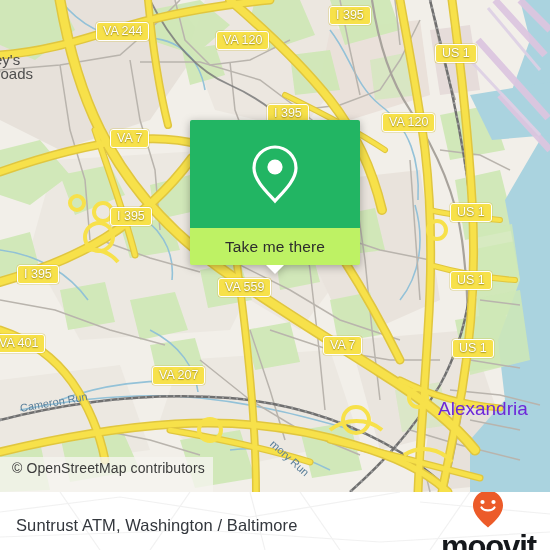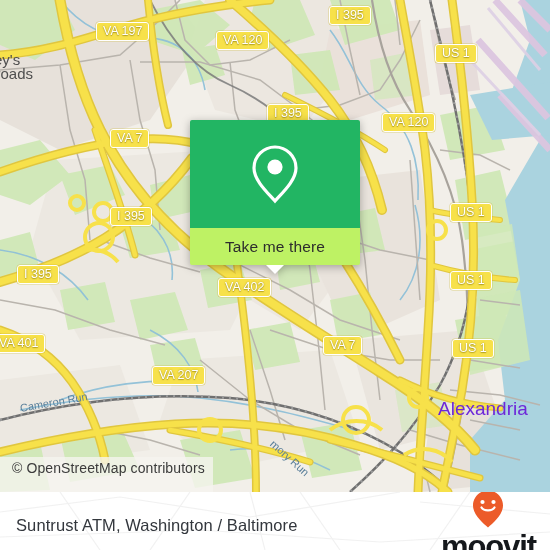--- a/index.html
+++ b/index.html
@@ -345,31 +345,31 @@
           <circle cx="210" cy="430" r="11"></circle>
           <circle cx="437" cy="230" r="9"></circle>
           <circle cx="77" cy="203" r="7"></circle>
           <circle cx="418" cy="398" r="9"></circle>
           <path d="M404,455 C420,445 440,448 452,462"></path>
         </g>
       </g>
     </svg>
 
     <div>
-      <span class="shield" style="left:96px;top:22px">VA 197</span>
+      <span class="shield" style="left:96px;top:22px">VA 244</span>
       <span class="shield" style="left:216px;top:31px">VA 120</span>
       <span class="shield" style="left:329px;top:6px">I 395</span>
       <span class="shield" style="left:435px;top:44px">US 1</span>
       <span class="shield" style="left:267px;top:104px">I 395</span>
       <span class="shield" style="left:382px;top:113px">VA 120</span>
       <span class="shield" style="left:110px;top:129px">VA 7</span>
       <span class="shield" style="left:110px;top:207px">I 395</span>
       <span class="shield" style="left:450px;top:203px">US 1</span>
       <span class="shield" style="left:17px;top:265px">I 395</span>
-      <span class="shield" style="left:218px;top:278px">VA 402</span>
+      <span class="shield" style="left:218px;top:278px">VA 559</span>
       <span class="shield" style="left:450px;top:271px">US 1</span>
       <span class="shield" style="left:323px;top:336px">VA 7</span>
       <span class="shield" style="left:452px;top:339px">US 1</span>
       <span class="shield" style="left:-8px;top:334px">VA 401</span>
       <span class="shield" style="left:152px;top:366px">VA 207</span>
     </div>
 
     <span class="maplabel place-major" style="left:438px;top:398px">Alexandria</span>
     <span class="maplabel place-minor" style="left:-6px;top:52px">ey's</span>
     <span class="maplabel place-minor" style="left:-12px;top:66px">sroads</span>

